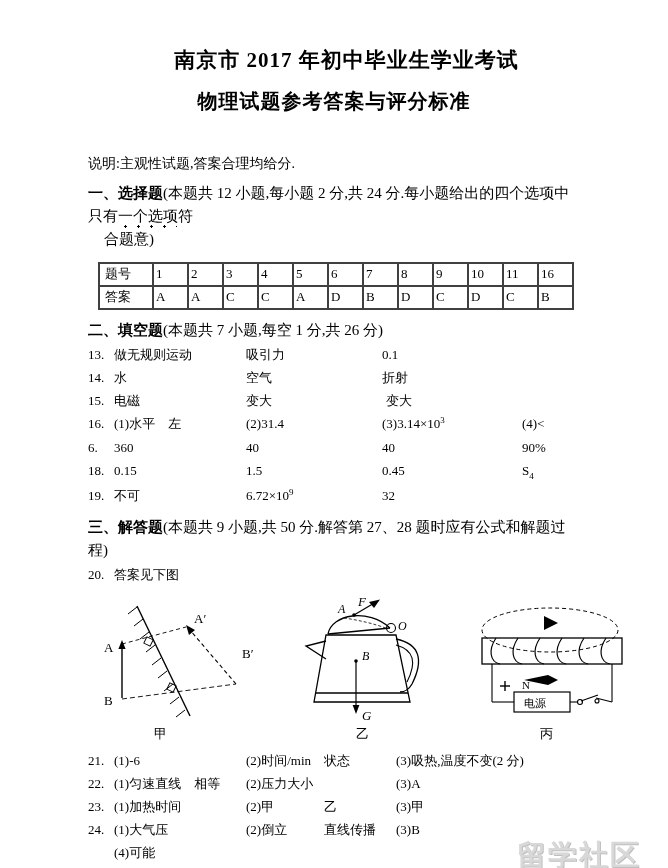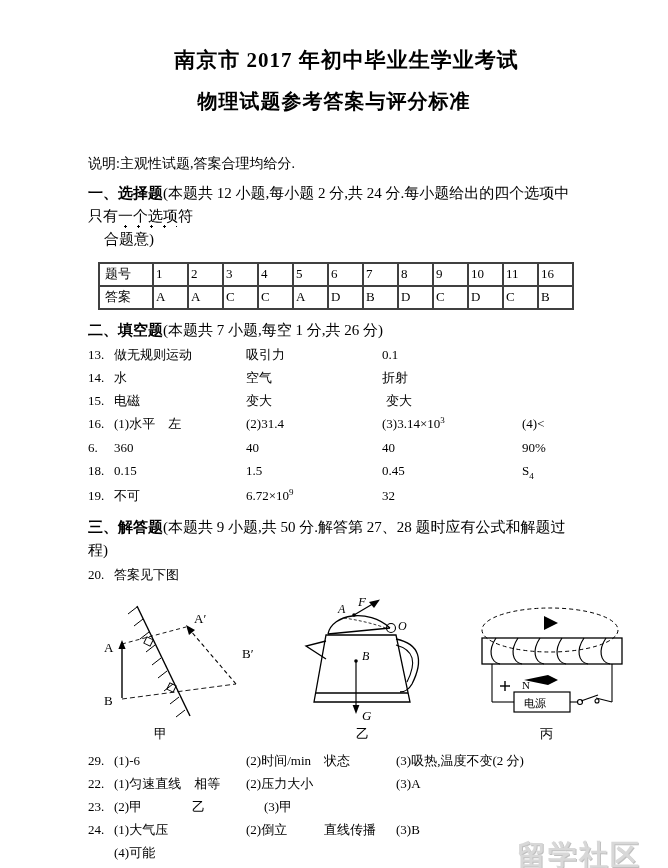--- a/index.html
+++ b/index.html
@@ -385,37 +385,38 @@
           <line x1="115" y1="103" x2="132" y2="97" stroke="#000" stroke-width="1.2"></line>
 
           <text x="56" y="91" font-family="Liberation Serif, serif" font-size="11">N</text>
           <text x="58" y="109" font-family="Liberation Sans, sans-serif" font-size="11">电源</text>
         </svg>
         <div class="fig-caption" style="left:74px;">丙</div>
       </div>
     </div>
 
     <div class="arow">
-      <span class="num">29.</span>
+      <span class="num">21.</span>
       <span class="c1">(1)-6</span>
       <span style="width:78px;flex:none">(2)时间/min</span>
       <span style="width:72px;flex:none">状态</span>
       <span class="wide">(3)吸热,温度不变(2 分)</span>
     </div>
 
     <div class="arow">
       <span class="num">22.</span>
       <span class="c1">(1)匀速直线　相等</span>
       <span style="width:78px;flex:none">(2)压力大小</span>
       <span style="width:72px;flex:none"></span>
       <span class="wide">(3)A</span>
     </div>
 
     <div class="arow">
       <span class="num">23.</span>
+      <span class="c1">(1)加热时间</span>
       <span style="width:78px;flex:none">(2)甲</span>
       <span style="width:72px;flex:none">乙</span>
       <span class="wide">(3)甲</span>
     </div>
 
     <div class="arow">
       <span class="num">24.</span>
       <span class="c1">(1)大气压</span>
       <span style="width:78px;flex:none">(2)倒立</span>
       <span style="width:72px;flex:none">直线传播</span>

